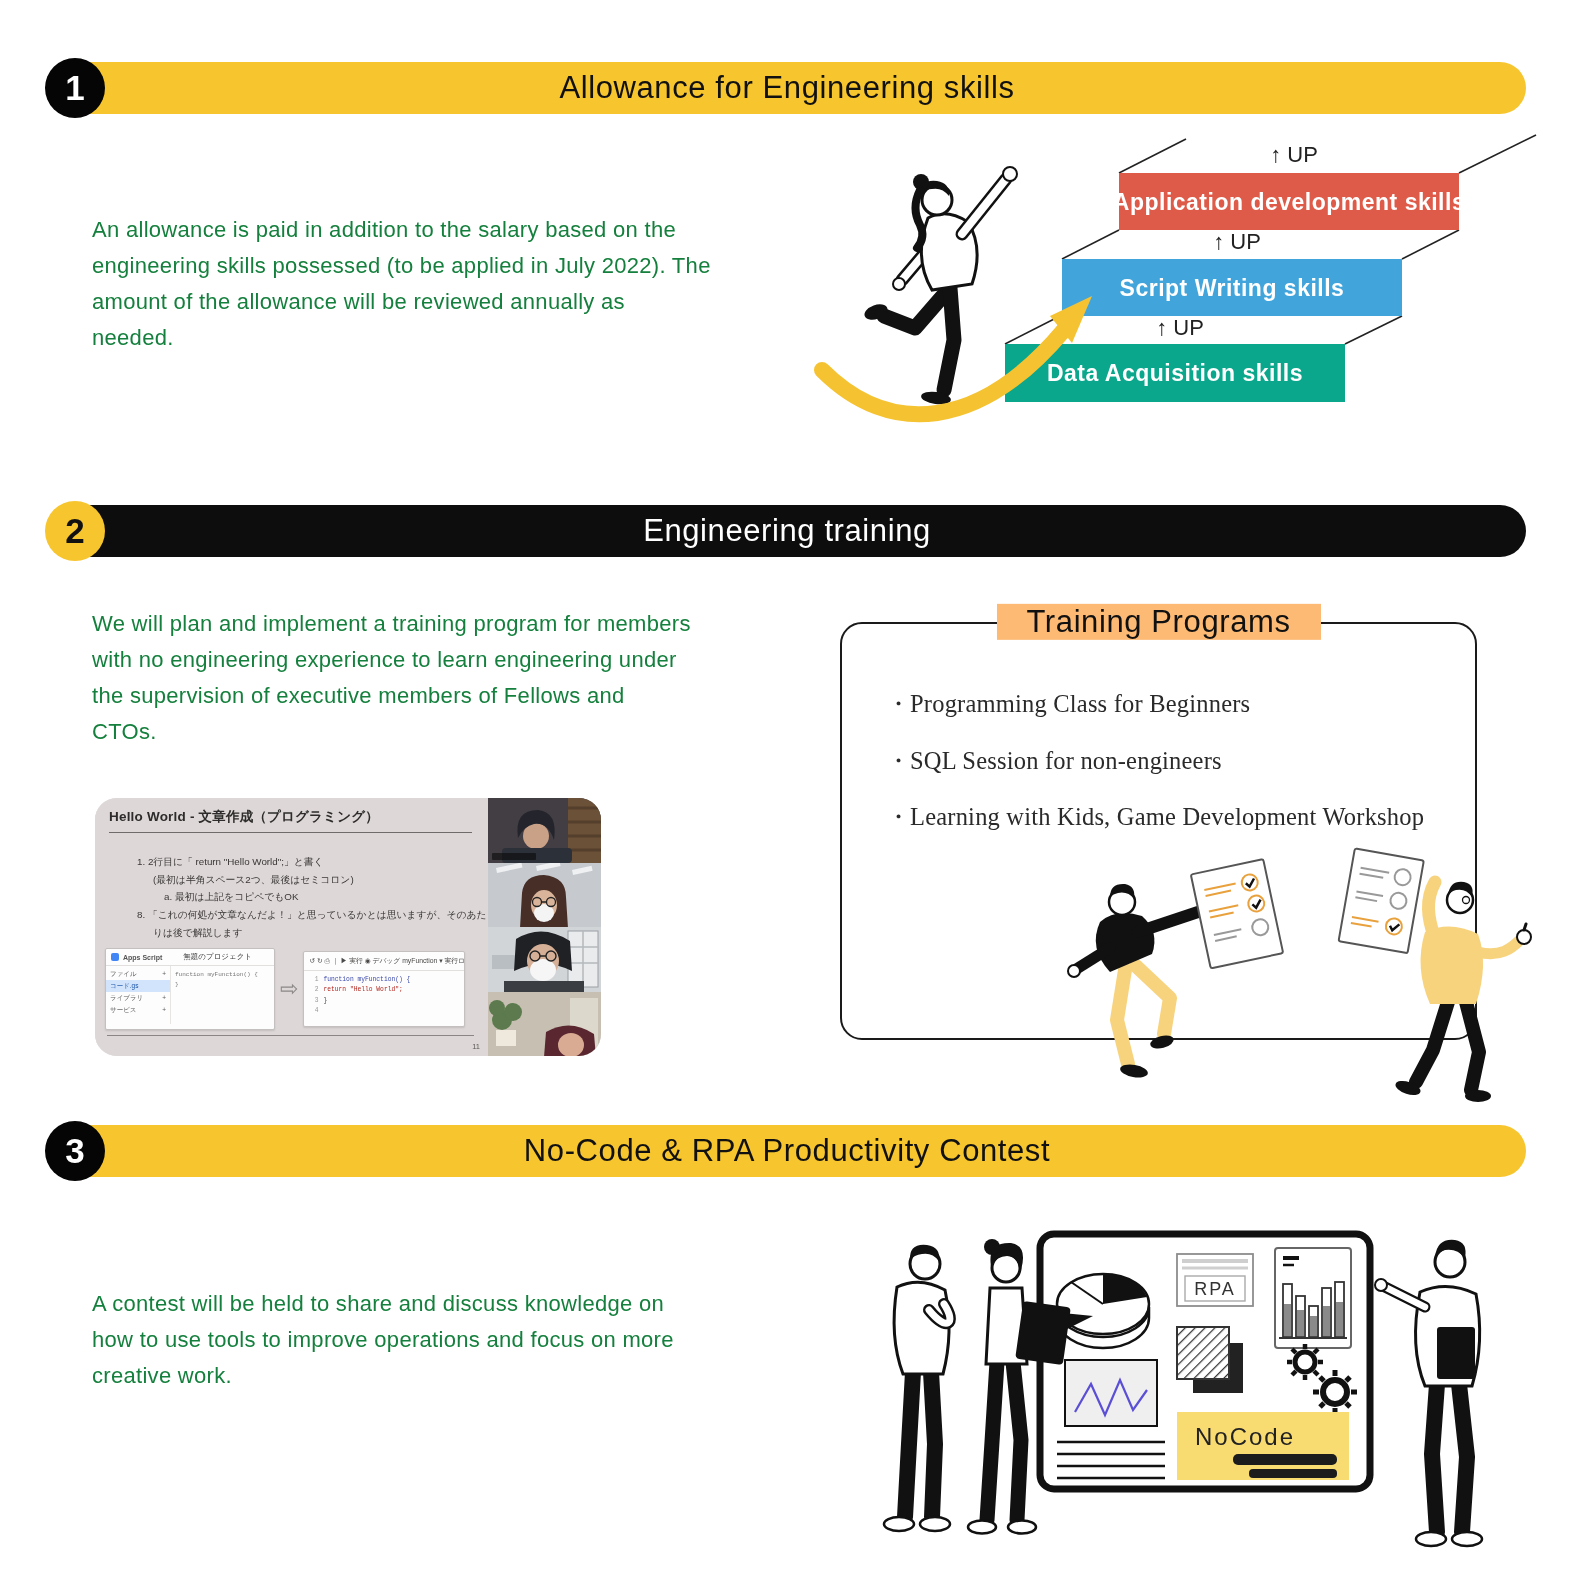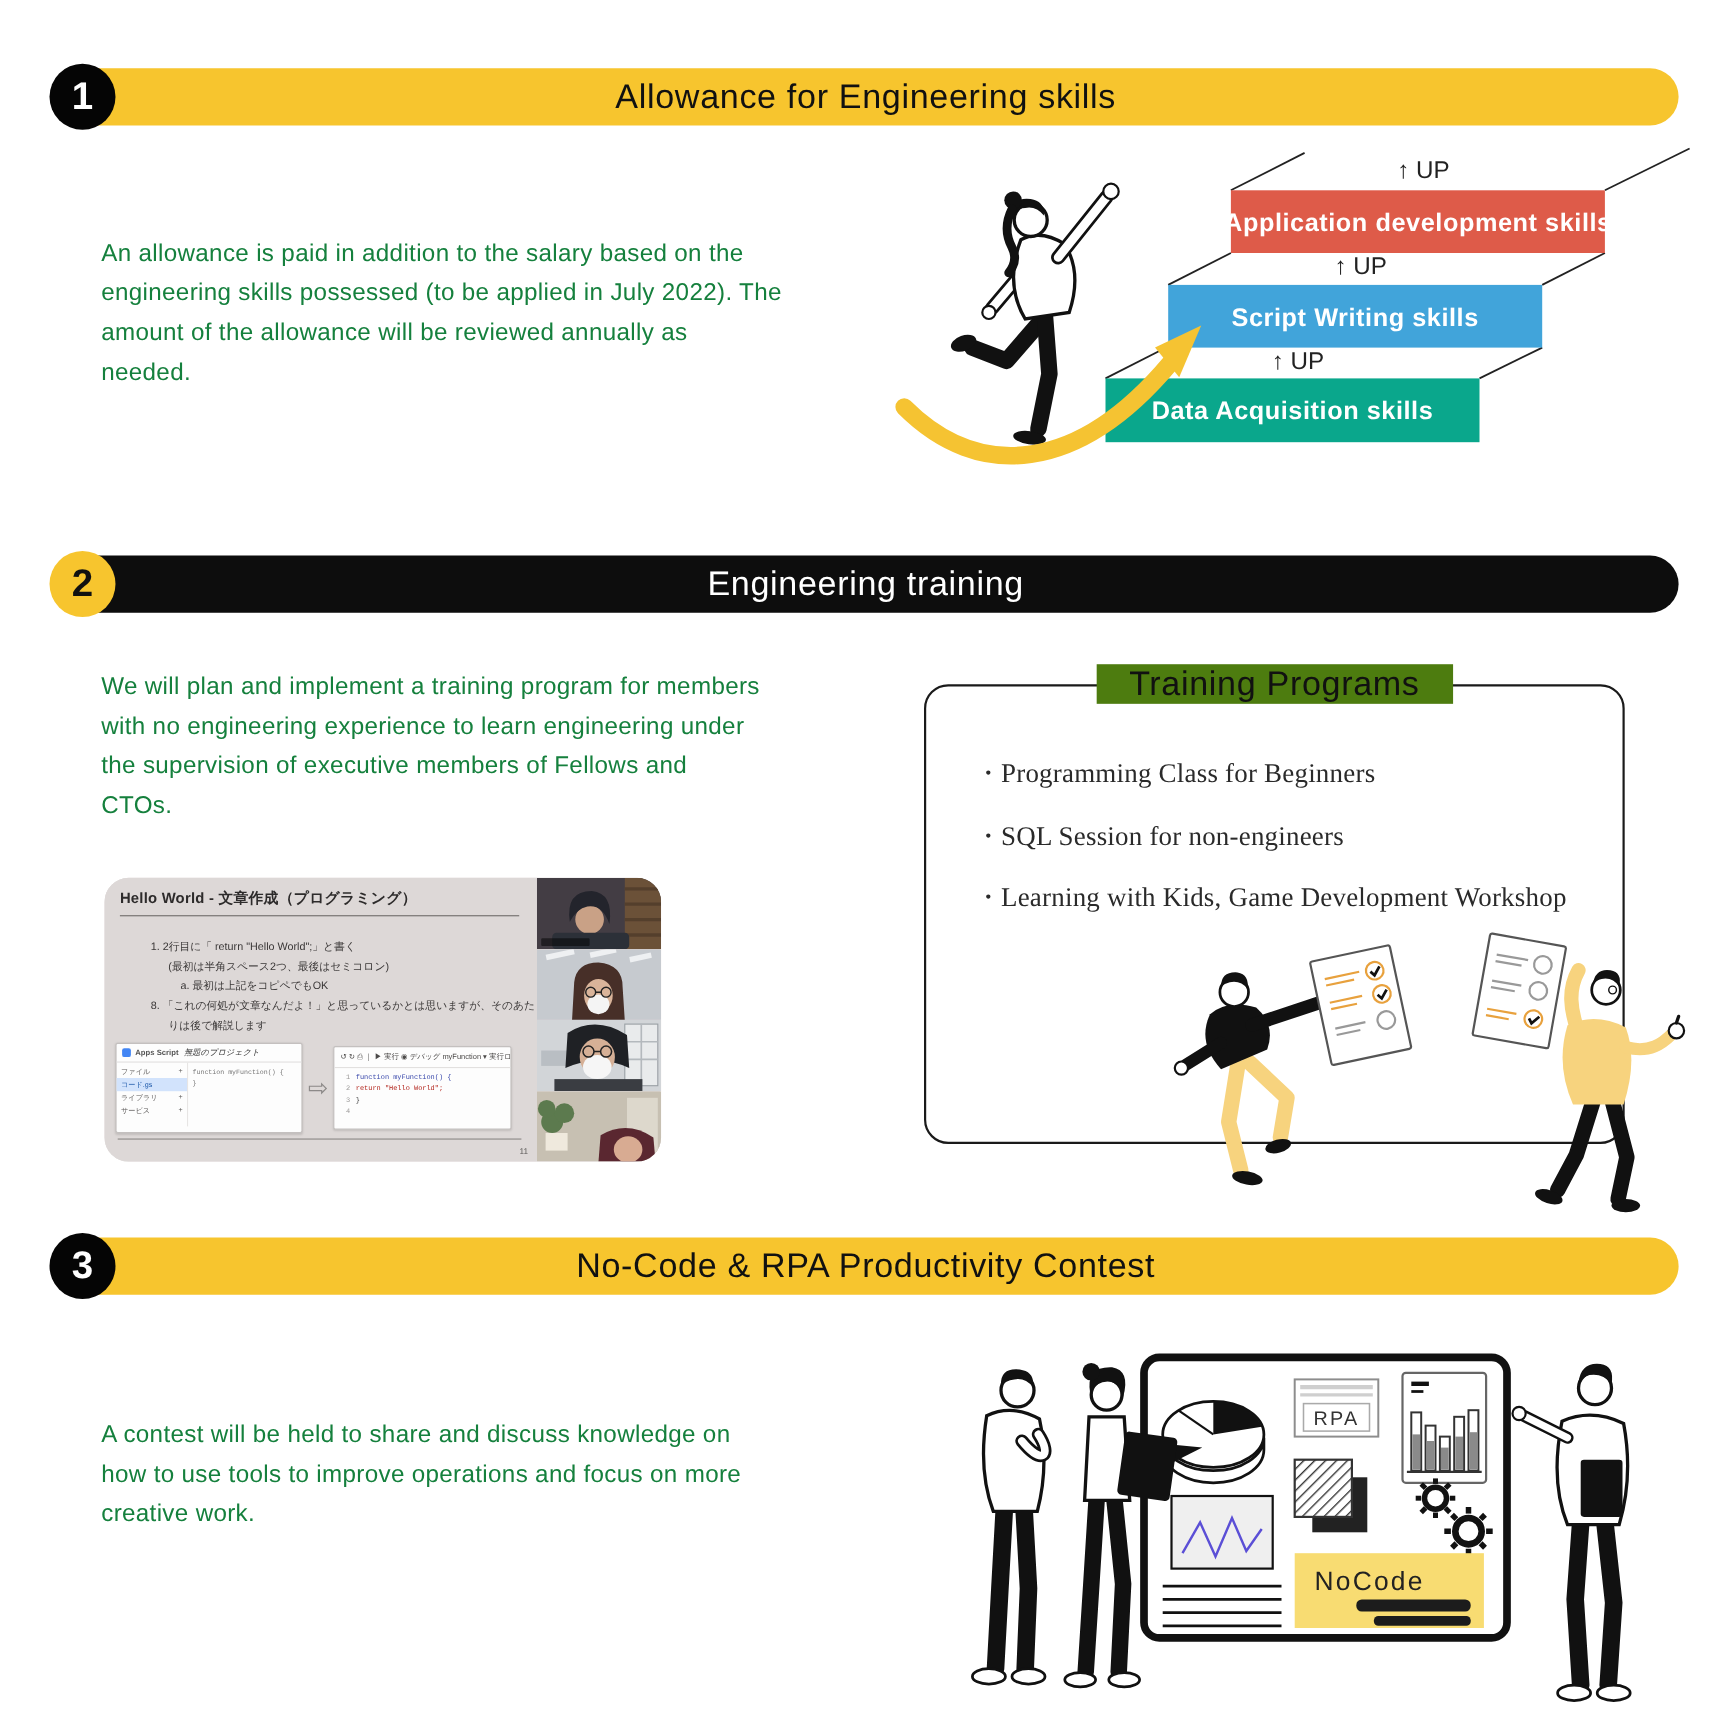--- a/index.html
+++ b/index.html
@@ -32,21 +32,21 @@
   .p2{left:92px;top:606px;width:600px;}
   .p3{left:92px;top:1286px;width:600px;}
 
   
   .stairs-svg{position:absolute;left:820px;top:138px;overflow:visible;}
 
   
   .tbox{position:absolute;left:840px;top:622px;width:633px;height:414px;
     border:2.5px solid #1a1a1a;border-radius:22px;background:#fff;}
   .tbox-title{position:absolute;top:0;left:50%;transform:translate(-50%,-56%);
-    background:#4d7c0f;padding:0 30px;font-size:31px;letter-spacing:.6px;white-space:nowrap;color:#111;}
+    background:#fdba74;padding:0 30px;font-size:31px;letter-spacing:.6px;white-space:nowrap;color:#111;}
   .tbox-items{position:absolute;left:44px;right:30px;top:62px;font-size:24.5px;color:#2a2a2a;letter-spacing:.2px;}
   .tp-item{display:flex;margin-bottom:21px;line-height:1.45;}
   .tp-bullet{width:24px;flex:0 0 24px;}
   .tp-label{flex:1;font-family:Liberation Serif, serif;}
   .tp-more{margin-left:34px;margin-top:4px;}
   .duo-svg{position:absolute;left:1030px;top:852px;z-index:3;overflow:visible;}
 
   
   .shot{position:absolute;left:95px;top:798px;width:506px;height:258px;border-radius:22px;
     overflow:hidden;display:flex;background:#DDD8D7;box-shadow:0 0 0 1px #e7e3e2 inset;}
@@ -57,21 +57,21 @@
   .slide-list{position:absolute;left:42px;top:55px;right:10px;font-size:9.8px;color:#3a3737;line-height:1.8;}
   .sl-line{white-space:nowrap;}
   .ind1{margin-left:16px;}
   .ind2{margin-left:27px;}
   .editors{position:absolute;left:10px;top:150px;right:8px;display:flex;align-items:center;}
   .editor{background:#fdfdfd;border:1px solid #c4c0bf;border-radius:2px;box-shadow:0 1px 2px rgba(0,0,0,.12);}
   .ed-left{width:168px;height:80px;}
   .ed-head{display:flex;align-items:center;gap:4px;padding:3px 5px;border-bottom:1px solid #e2e0df;}
   .gas-logo{width:8px;height:8px;border-radius:2px;background:#4285f4;flex:0 0 8px;}
   .ed-app{font-size:7px;font-weight:bold;color:#555;}
-  .ed-proj{font-size:7.5px;color:#333;margin-left:1px;font-style:italic;}
+  .ed-proj{font-size:7.5px;color:#333;margin-left:17px;}
   .ed-body{display:flex;height:58px;}
   .ed-side{width:64px;border-right:1px solid #e7e5e4;padding-top:2px;}
   .sb-row{display:flex;justify-content:space-between;font-size:6.5px;color:#5d5b5a;padding:1.5px 4px;}
   .sb-row.sel{background:#d2e3fc;color:#1a56a8;}
   .ed-code{flex:1;font-family:"Liberation Mono",monospace;font-size:6px;color:#777;padding:4px 4px;line-height:1.6;}
   .blk-arrow{font-size:22px;color:#8d8a89;margin:0 5px;line-height:1;}
   .ed-right{width:160px;height:74px;}
   .ed-toolbar{font-size:6.8px;color:#4c4a49;padding:4px 5px;border-bottom:1px solid #e2e0df;white-space:nowrap;overflow:hidden;}
   .code-rows{padding:4px 2px;font-family:"Liberation Mono",monospace;font-size:6.3px;line-height:1.65;}
   .code-row{display:flex;}

